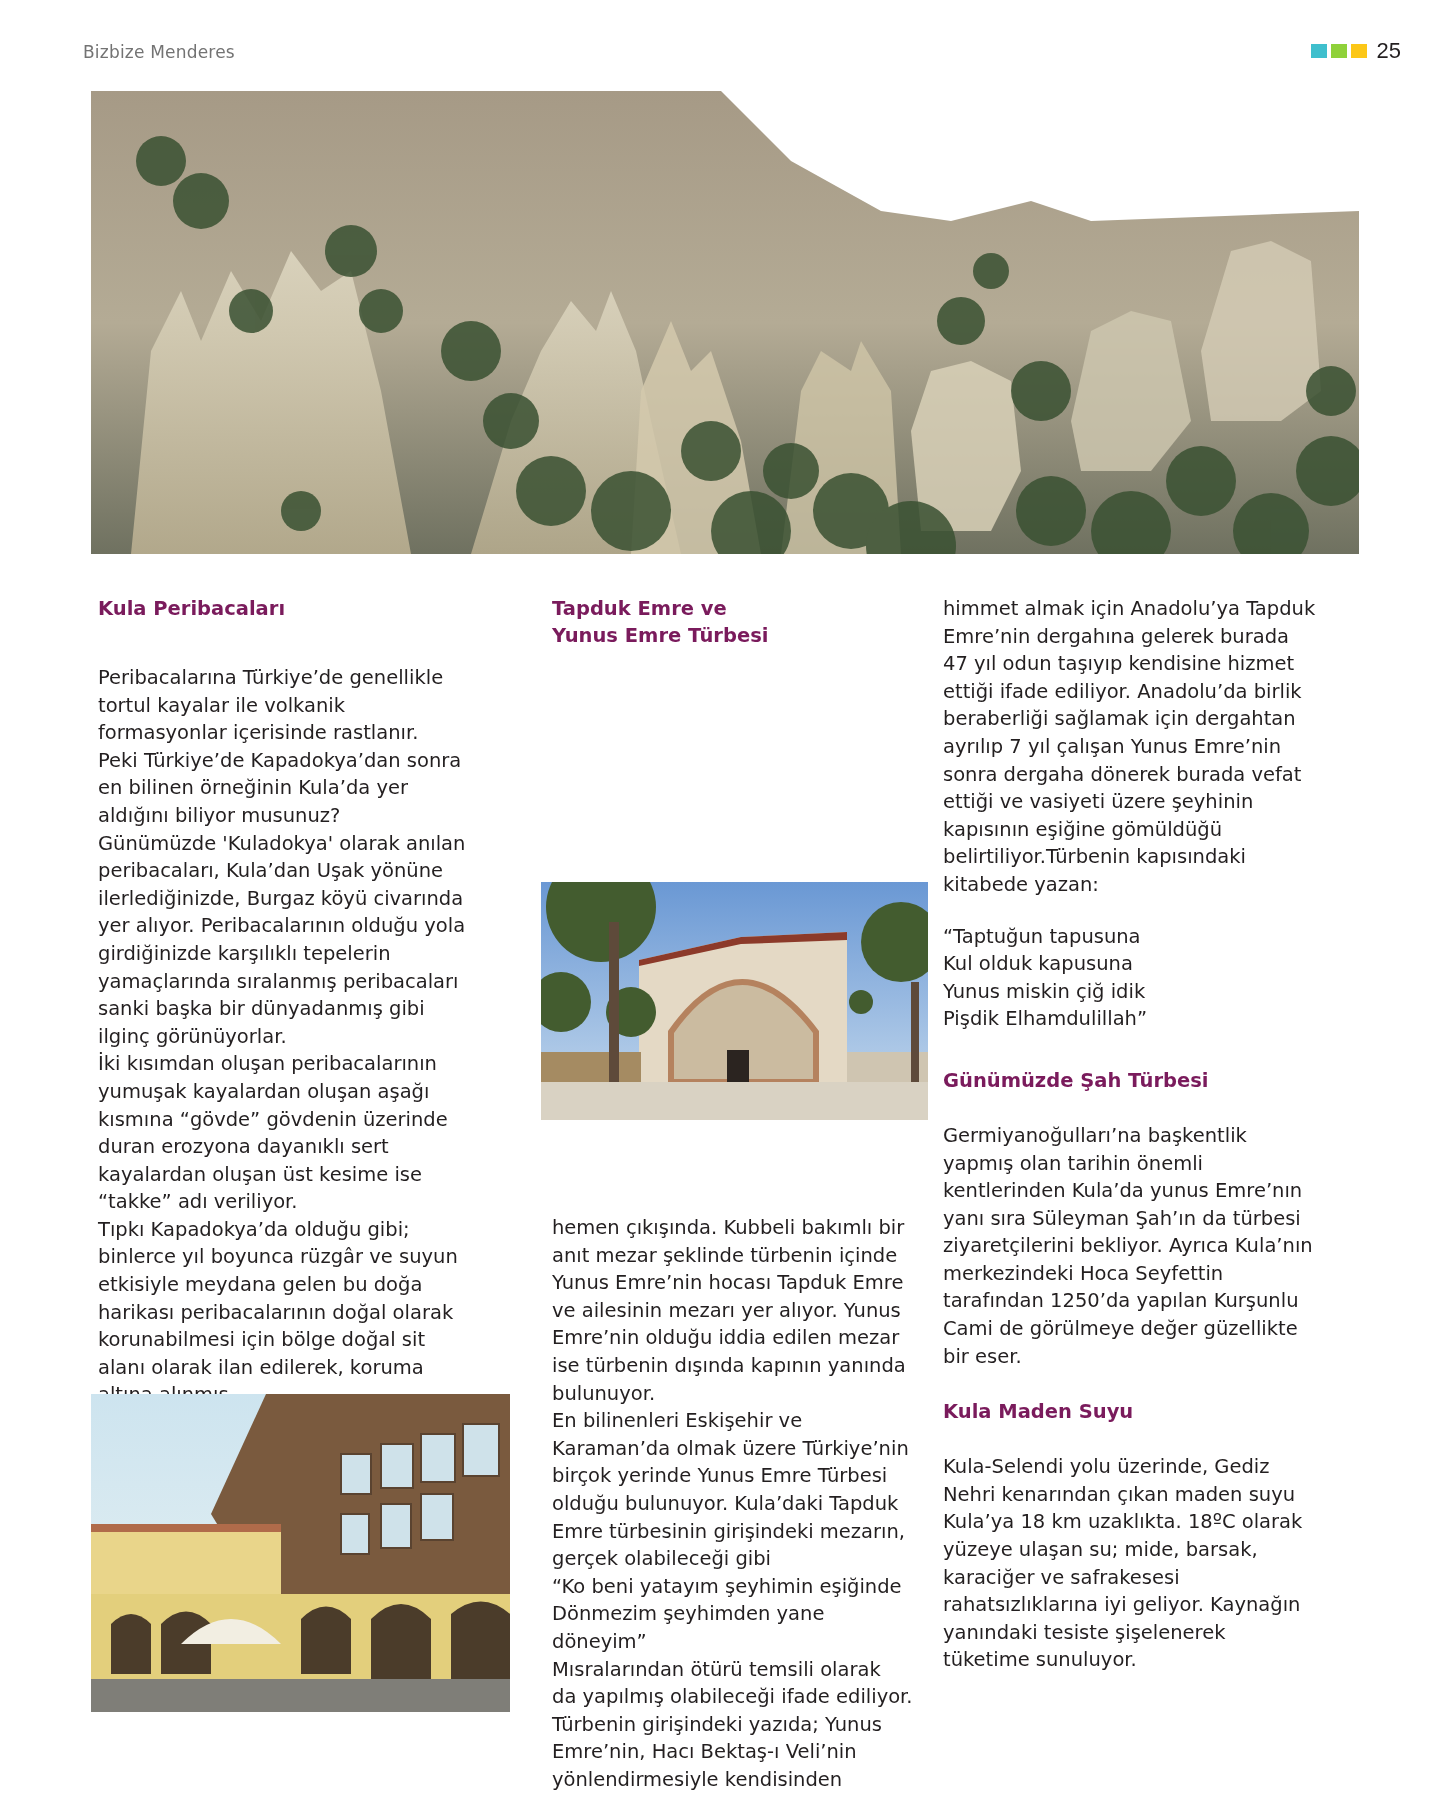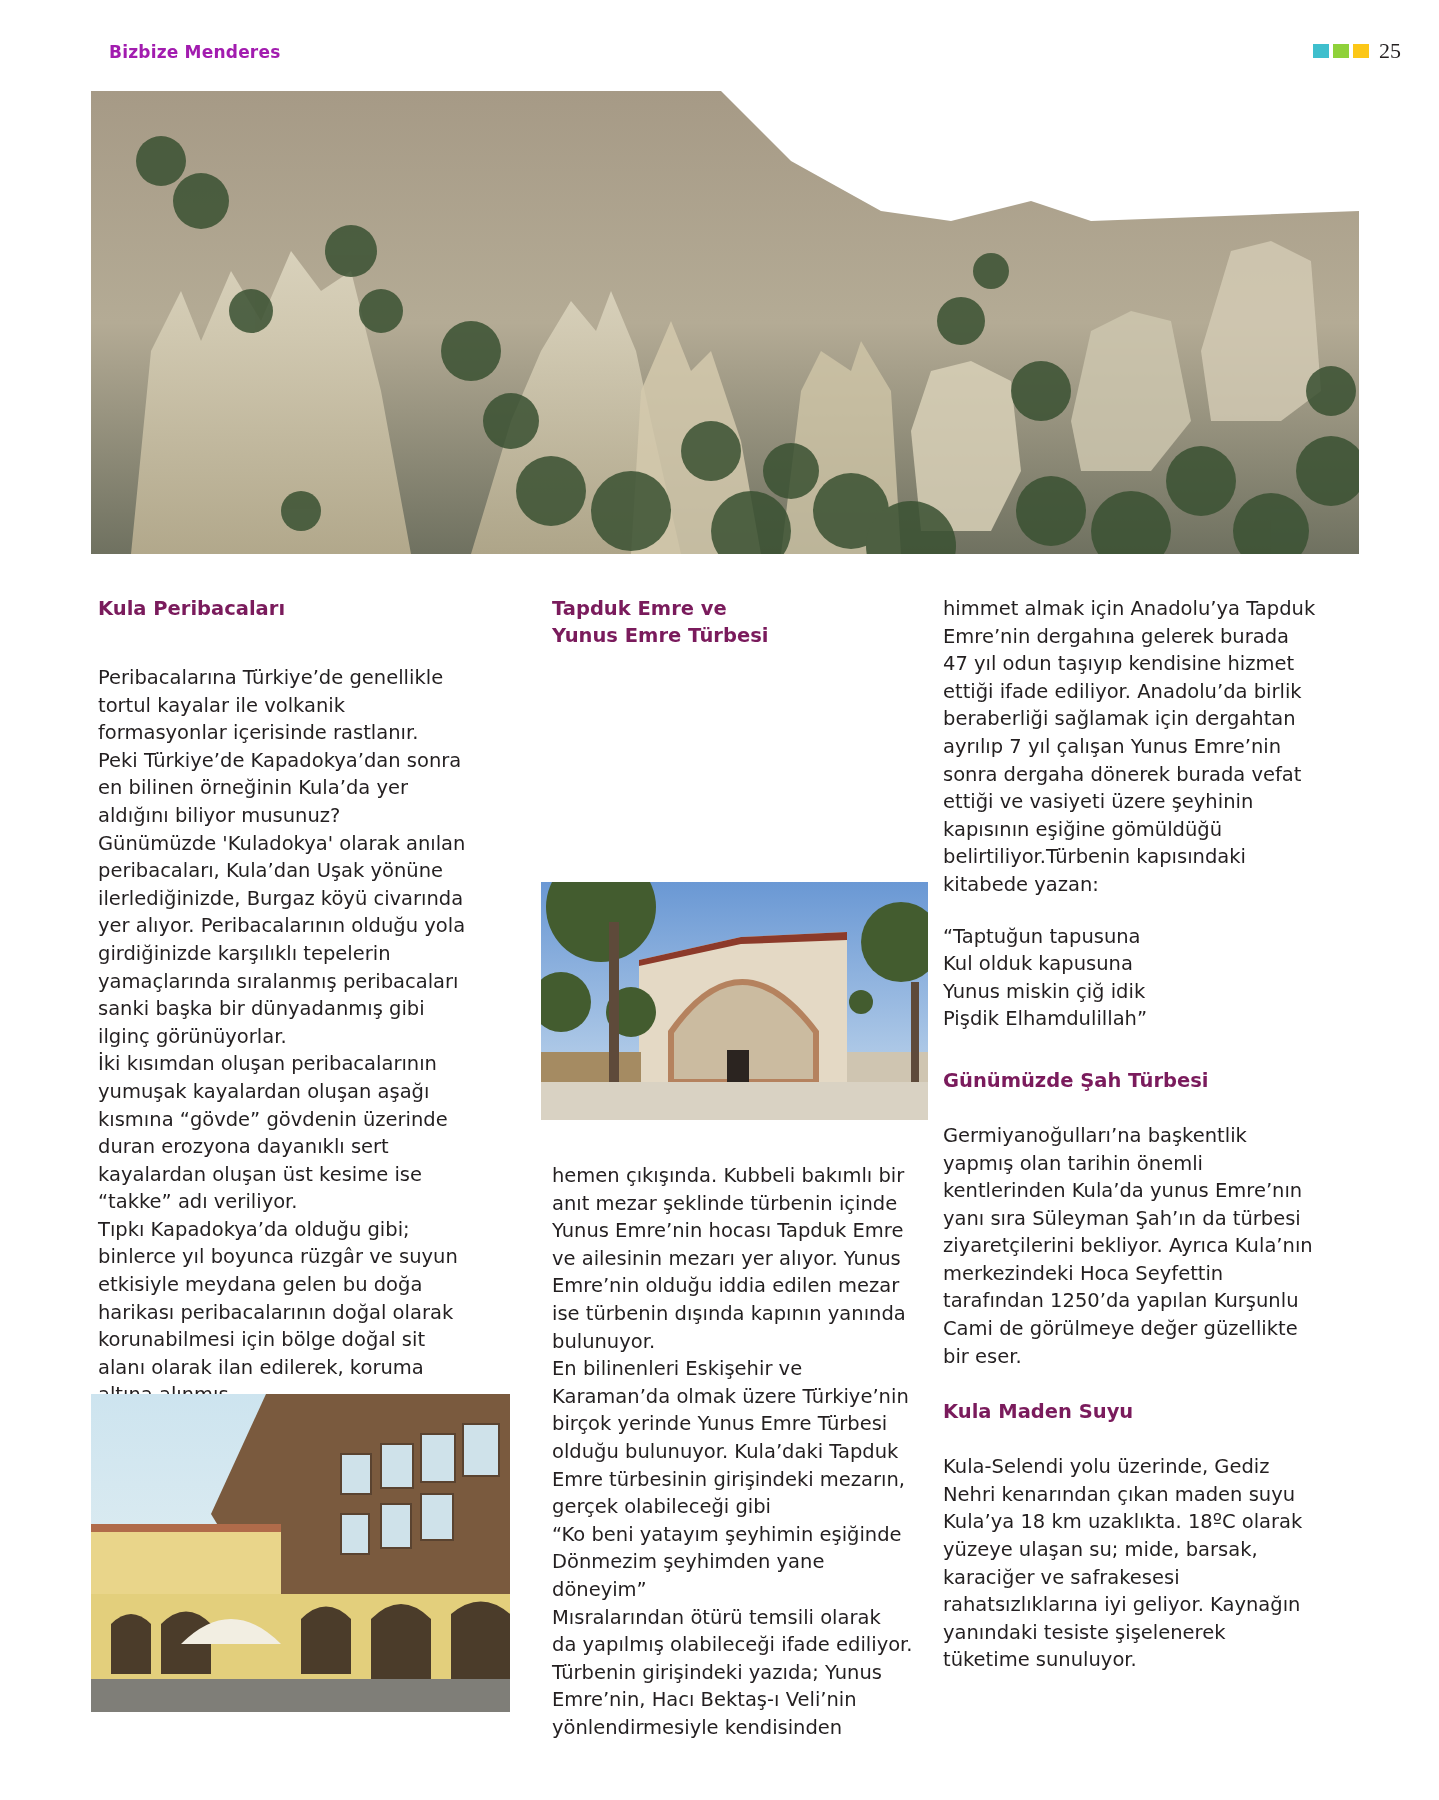--- a/index.html
+++ b/index.html
@@ -1,22 +1,22 @@
 <!DOCTYPE html>
 <html><head>
 <meta charset="utf-8">
 <style>
   html, body { margin: 0; padding: 0; background: #ffffff; }
   body { width: 1439px; height: 1800px; position: relative; overflow: hidden;
          font-family: "DejaVu Sans", sans-serif; color: #231f20; }
-  .header-title { position: absolute; left: 109px; top: 42px; font-size: 17px; color: #a21caf;
-                  font-family: "DejaVu Sans", sans-serif; letter-spacing: 0.2px; font-weight: bold; }
+  .header-title { position: absolute; left: 83px; top: 42px; font-size: 17px; color: #737373;
+                  font-family: "DejaVu Sans", sans-serif; letter-spacing: 0.2px; }
   .header-right { position: absolute; right: 38px; top: 38px; display: flex; align-items: center; }
   .sq { width: 16px; height: 14px; margin-right: 4px; display: inline-block; }
-  .page-num { font-size: 22px; color: #231f20; margin-left: 6px; font-family: Liberation Serif, serif; }
+  .page-num { font-size: 22px; color: #231f20; margin-left: 6px; font-family: Liberation Sans, sans-serif; }
 
   .photo { position: absolute; overflow: hidden; }
   .photo svg { display: block; width: 100%; height: 100%; }
 
   .col { position: absolute; font-size: 19.5px; line-height: 27.6px; color: #231f20;
          font-family: "DejaVu Sans", sans-serif; }
   .col p { margin: 7px; white-space: pre-line; }
   .heading { color: #7a1b5c; font-weight: bold; font-size: 19.5px; line-height: 27px;
              font-family: "DejaVu Sans", sans-serif; margin: 0; white-space: pre-line; }
   .gap { height: 16px; }
@@ -179,21 +179,21 @@
         <circle cx="90" cy="130" r="25"></circle>
       <circle cx="360" cy="60" r="40"></circle>
         <circle cx="320" cy="120" r="12"></circle>
     </g>
     <rect x="68" y="40" width="10" height="160" fill="#5e4a3a"></rect>
     <rect x="370" y="100" width="8" height="100" fill="#5e4a3a"></rect>
     <rect x="0" y="200" width="387" height="38" fill="#d9d2c3"></rect>
   </svg>
 </div>
 
-<div class="col" style="left:545px; top:1155px; width:400px;">
+<div class="col" style="left:545px; top:1207px; width:400px;">
   <p>hemen çıkışında. Kubbeli bakımlı bir
 anıt mezar şeklinde türbenin içinde
 Yunus Emre’nin hocası Tapduk Emre
 ve ailesinin mezarı yer alıyor. Yunus
 Emre’nin olduğu iddia edilen mezar
 ise türbenin dışında kapının yanında
 bulunuyor.
 En bilinenleri Eskişehir ve
 Karaman’da olmak üzere Türkiye’nin
 birçok yerinde Yunus Emre Türbesi

